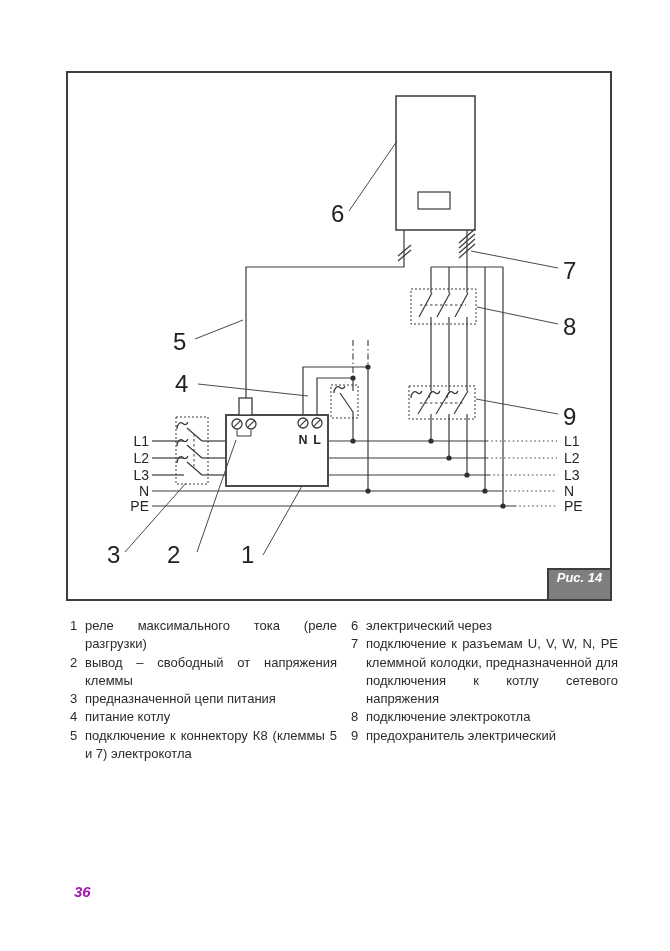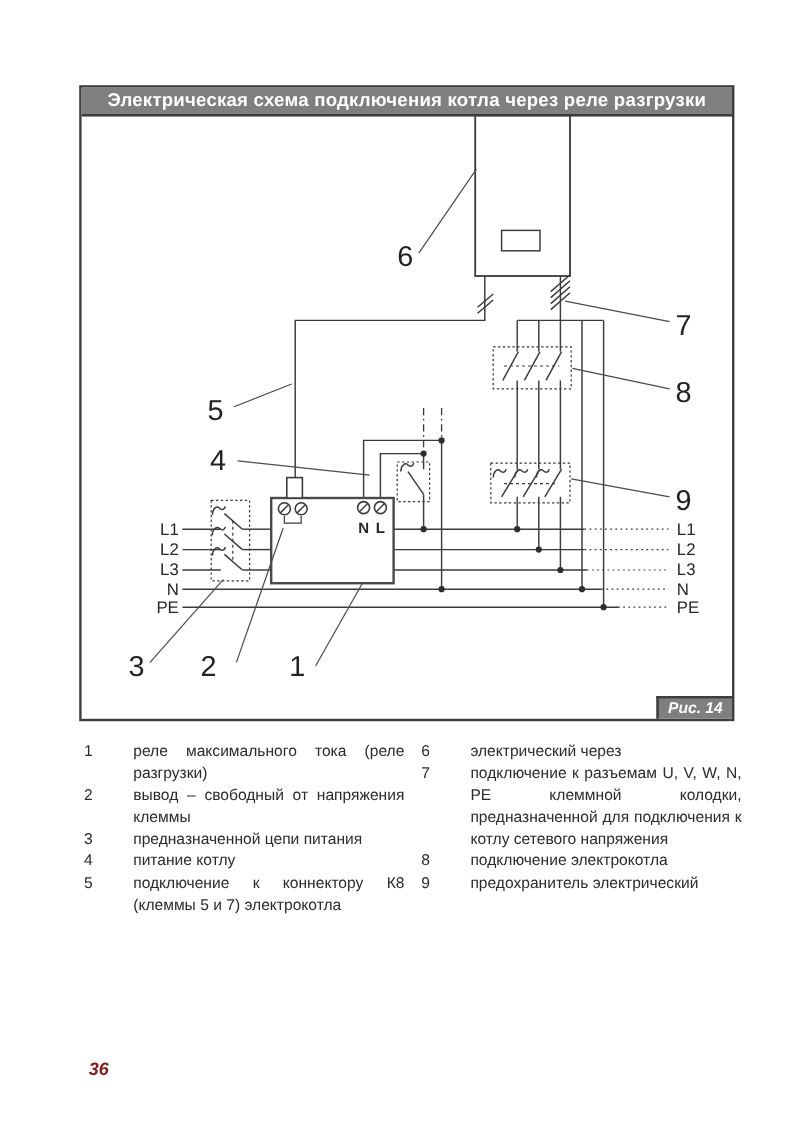--- a/index.html
+++ b/index.html
@@ -11,21 +11,21 @@
     position:absolute; left:66px; top:71px; width:546px; height:530px;
     border:2px solid #3e3e3e; box-sizing:border-box; background:#ffffff;
   }
   .titlebar {
     position:absolute; left:0; top:0; right:0; height:22px;
     background:#7f7f7f; border-bottom:2px solid #3e3e3e;
     color:#ffffff; font-size:15.5px; font-weight:bold; text-align:center;
     line-height:22px; letter-spacing:0.2px; white-space:nowrap;
   }
   .figlabel {
-    position:absolute; right:0; bottom:0; width:63px; height:19px;
+    position:absolute; right:0; bottom:0; width:63px; height:31px;
     background:#7f7f7f; border-left:2px solid #3e3e3e; border-top:2px solid #3e3e3e;
     box-sizing:border-box; color:#ffffff; font-size:13px; font-weight:bold;
     font-style:italic; text-align:center; line-height:16px;
   }
   svg.schematic { position:absolute; left:0; top:0; }
   svg.schematic .wire { stroke:#3a3a3a; stroke-width:1.2; fill:none; }
   svg.schematic .thick { stroke-width:1.5; }
   svg.schematic .dashbox { stroke:#3a3a3a; stroke-width:1; fill:none; stroke-dasharray:2 2; }
   svg.schematic .coupling { stroke:#3a3a3a; stroke-width:1; fill:none; stroke-dasharray:2.5 2.5; }
   svg.schematic .dotted { stroke:#3a3a3a; stroke-width:1; fill:none; stroke-dasharray:1.5 2.8; }
@@ -36,33 +36,32 @@
   svg.schematic .buslabel { font-size:14px; }
   svg.schematic .callout { font-size:24px; fill:#222222; }
   svg.schematic .termlabel { font-size:12.5px; font-weight:600; }
   .legend {
     position:absolute; left:70px; top:617px; width:548px;
     display:flex; justify-content:space-between;
     font-size:13px; line-height:18.3px; color:#2b2b2b;
   }
   .legend .col { width:267px; }
   .legend .li { display:grid; grid-template-columns:15px 1fr; }
-  .legend .txt { text-align:justify;margin-left:26px; }
+  .legend .txt { text-align:justify; }
   .pagenum {
     position:absolute; left:74px; top:883px;
-    font-size:15px; font-weight:bold; font-style:italic; color:#7f1d1d;
+    font-size:15px; font-weight:bold; font-style:italic; color:#a21caf;
   }
 </style>
 </head>
 <body>
 
 <div class="page">
 
   <div class="frame">
-    <div class="titlebar">Электрическая схема подключения котла через реле разгрузки</div>
     <div class="figlabel">Рис. 14</div>
   </div>
 
   <svg class="schematic" width="670" height="951" viewBox="0 0 670 951">
 
     <g>
       <rect class="wire thick" x="396" y="96" width="79" height="134"></rect>
       <rect class="wire" x="418" y="192" width="32" height="17"></rect>
     </g>
 

